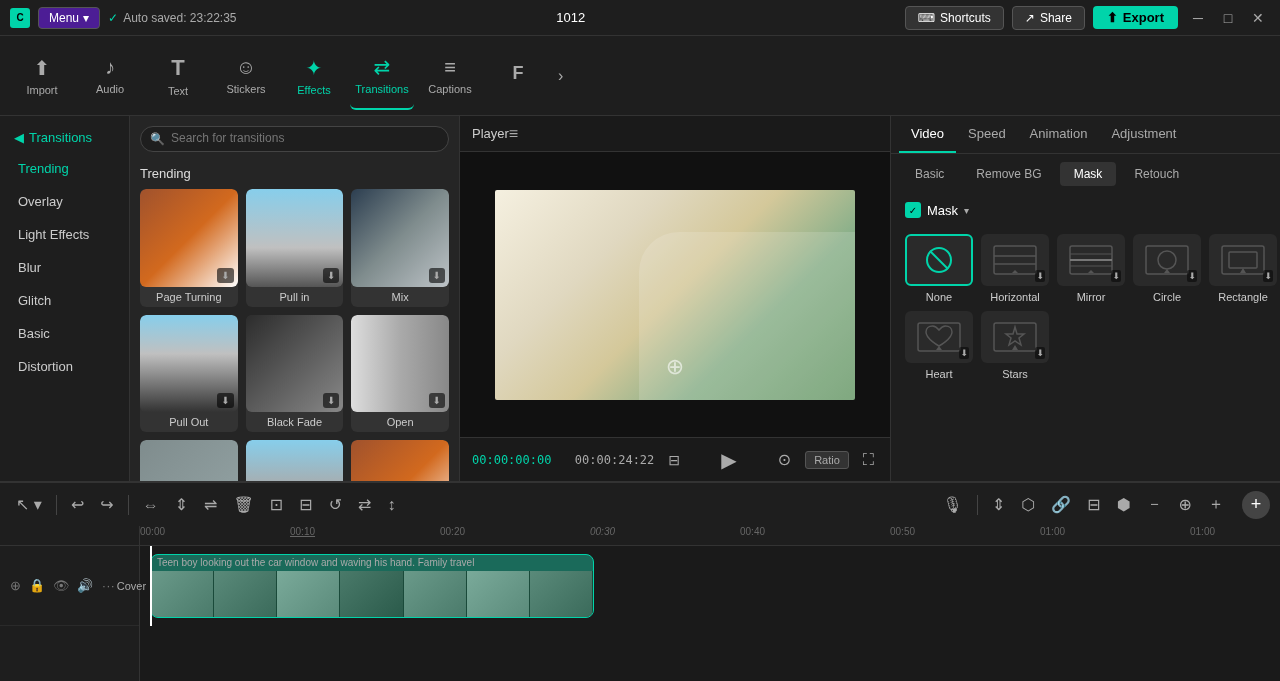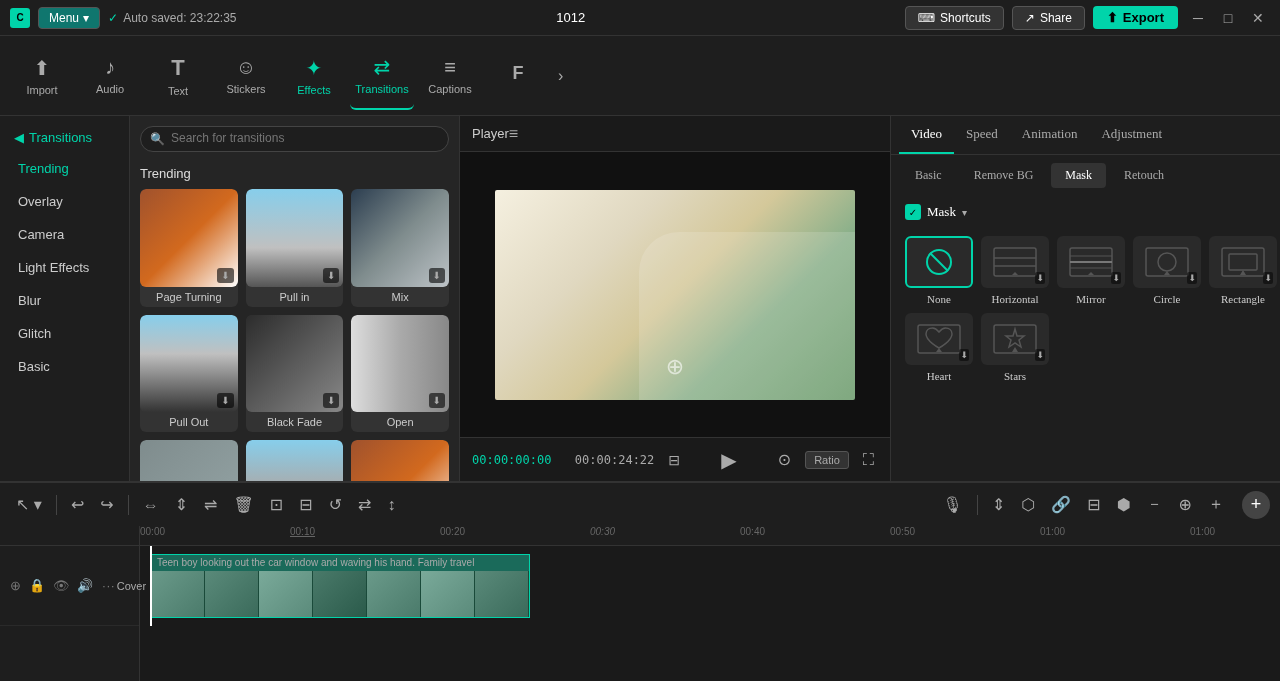--- a/index.html
+++ b/index.html
@@ -2,21 +2,21 @@
 <html><head>
   <meta charset="utf-8">
   <style>
     * { box-sizing: border-box; margin: 0; padding: 0; }
     body { background: #1a1a1a; color: #fff; font-family: 'Segoe UI', Arial, sans-serif; font-size: 13px; overflow: hidden; width: 1280px; height: 681px; display: flex; flex-direction: column; }
 
     
     .top-bar { height: 36px; background: #1e1e1e; display: flex; align-items: center; justify-content: space-between; padding: 0 10px; border-bottom: 1px solid #333; flex-shrink: 0; }
     .top-bar-left { display: flex; align-items: center; gap: 8px; }
     .logo { width: 20px; height: 20px; background: #00d4aa; border-radius: 3px; display: flex; align-items: center; justify-content: center; font-size: 10px; font-weight: bold; color: #000; }
-    .menu-btn { background: #0f766e; border: 1px solid #555; color: #fff; padding: 3px 10px; border-radius: 4px; cursor: pointer; font-size: 12px; display: flex; align-items: center; gap: 4px; }
+    .menu-btn { background: #4c1d95; border: 1px solid #555; color: #fff; padding: 3px 10px; border-radius: 4px; cursor: pointer; font-size: 12px; display: flex; align-items: center; gap: 4px; }
     .auto-saved { color: #aaa; font-size: 12px; display: flex; align-items: center; gap: 5px; }
     .auto-saved .check { color: #00d4aa; }
     .top-bar-center { color: #fff; font-size: 13px; font-weight: 500; }
     .top-bar-right { display: flex; align-items: center; gap: 8px; }
     .top-btn { background: #333; border: 1px solid #555; color: #fff; padding: 4px 12px; border-radius: 4px; cursor: pointer; font-size: 12px; display: flex; align-items: center; gap: 5px; }
     .export-btn { background: #00d4aa; border: none; color: #000; padding: 4px 14px; border-radius: 4px; cursor: pointer; font-size: 13px; font-weight: 600; display: flex; align-items: center; gap: 5px; }
     .win-controls { display: flex; gap: 6px; }
     .win-btn { width: 24px; height: 24px; background: transparent; border: none; color: #aaa; cursor: pointer; display: flex; align-items: center; justify-content: center; font-size: 14px; }
 
     
@@ -71,21 +71,21 @@
     .player-controls { height: 44px; display: flex; align-items: center; padding: 0 12px; gap: 10px; border-top: 1px solid #333; }
     .time-display { color: #00d4aa; font-size: 12px; font-family: monospace; }
     .time-total { color: #aaa; font-size: 12px; font-family: monospace; }
     .ctrl-btn { background: transparent; border: none; color: #aaa; cursor: pointer; font-size: 14px; padding: 4px; }
     .spacer { flex: 1; }
     .player-icon-btn { background: transparent; border: none; color: #aaa; cursor: pointer; font-size: 16px; padding: 4px; }
     .ratio-btn { background: #333; border: 1px solid #555; color: #aaa; padding: 2px 8px; border-radius: 3px; font-size: 11px; cursor: pointer; }
     .target-icon { position: absolute; bottom: 20%; left: 50%; transform: translateX(-50%); color: rgba(255,255,255,0.6); font-size: 22px; }
 
     
-    .right-panel { width: 390px; background: #1e1e1e; border-left: 1px solid #333; flex-shrink: 0; display: flex; flex-direction: column; overflow: hidden; font-family: Liberation Serif, serif; }
+    .right-panel { width: 390px; background: #1e1e1e; border-left: 1px solid #333; flex-shrink: 0; display: flex; flex-direction: column; overflow: hidden; }
     .right-tabs { display: flex; border-bottom: 1px solid #333; padding: 0 8px; }
     .right-tab { padding: 10px 12px; font-size: 13px; color: #aaa; cursor: pointer; border-bottom: 2px solid transparent; }
     .right-tab.active { color: #fff; border-bottom: 2px solid #00d4aa; }
     .sub-tabs { display: flex; padding: 8px 10px; gap: 4px; }
     .sub-tab { padding: 5px 14px; font-size: 12px; color: #aaa; cursor: pointer; border-radius: 4px; }
     .sub-tab.active { background: #333; color: #fff; }
     .mask-header { padding: 8px 14px; display: flex; align-items: center; gap: 6px; }
     .mask-checkbox { width: 16px; height: 16px; background: #00d4aa; border-radius: 3px; display: flex; align-items: center; justify-content: center; color: #000; font-size: 10px; cursor: pointer; }
     .mask-label { color: #fff; font-size: 13px; font-weight: 500; }
     .mask-arrow { color: #aaa; font-size: 10px; cursor: pointer; }
@@ -103,21 +103,21 @@
     .tl-right { margin-left: auto; display: flex; align-items: center; gap: 4px; }
     .add-btn { width: 28px; height: 28px; background: #444; border: none; border-radius: 50%; color: #fff; cursor: pointer; font-size: 18px; display: flex; align-items: center; justify-content: center; margin-left: 8px; }
     .timeline-ruler { height: 20px; background: #1e1e1e; border-bottom: 1px solid #333; display: flex; align-items: center; padding: 0 140px; position: relative; overflow: hidden; }
     .ruler-mark { font-size: 10px; color: #666; position: absolute; }
     .track-labels { width: 140px; flex-shrink: 0; background: #1e1e1e; border-right: 1px solid #333; display: flex; flex-direction: column; }
     .track-label { height: 80px; display: flex; align-items: center; justify-content: space-between; padding: 0 8px; border-bottom: 1px solid #2a2a2a; }
     .track-label-icons { display: flex; gap: 4px; }
     .track-icon { color: #777; cursor: pointer; font-size: 13px; padding: 2px; }
     .cover-label { font-size: 11px; color: #aaa; text-align: right; }
     .track-content { flex: 1; position: relative; overflow: hidden; }
-    .video-clip { position: absolute; top: 8px; left: 10px; width: 380px; height: 64px; background: #1a6a5a; border-radius: 0; border: 1px solid #00d4aa; overflow: hidden; cursor: pointer; }
+    .video-clip { position: absolute; top: 8px; left: 10px; width: 444px; height: 64px; background: #1a6a5a; border-radius: 8px; border: 1px solid #00d4aa; overflow: hidden; cursor: pointer; }
     .clip-title { position: absolute; top: 2px; left: 6px; right: 6px; font-size: 10px; color: #aaa; white-space: nowrap; overflow: hidden; text-overflow: ellipsis; z-index: 2; }
     .clip-frames { display: flex; height: 100%; padding-top: 16px; overflow: hidden; }
     .clip-frame { flex: 1; height: 48px; background: #2a5a4a; border-right: 1px solid #1a4a3a; min-width: 48px; display: flex; align-items: center; justify-content: center; }
     .frame-1 { background: linear-gradient(135deg, #6a9a8a 0%, #4a7a6a 100%); }
     .frame-2 { background: linear-gradient(135deg, #5a8a7a 0%, #3a6a5a 100%); }
     .frame-3 { background: linear-gradient(135deg, #4a7a6a 0%, #2a5a4a 100%); }
     .frame-alt { background: linear-gradient(135deg, #7aaa9a 0%, #5a8a7a 100%); }
     .timeline-playhead-line { position: absolute; left: 10px; top: 0; bottom: 0; width: 2px; background: #fff; z-index: 5; }
 
     
@@ -206,25 +206,25 @@
 
 <div class="main-content">
 
   <div class="left-panel">
     <div class="left-panel-header">
       <span style="color:#00d4aa;">◀</span>
       <span>Transitions</span>
     </div>
     <div class="left-panel-item active">Trending</div>
     <div class="left-panel-item">Overlay</div>
-    <div class="left-panel-item">Camera</div>
     <div class="left-panel-item">Light Effects</div>
     <div class="left-panel-item">Blur</div>
     <div class="left-panel-item">Glitch</div>
     <div class="left-panel-item">Basic</div>
+    <div class="left-panel-item">Distortion</div>
   </div>
 
   <div class="transitions-panel">
     <div class="search-bar">
       <div class="search-wrapper">
         <span class="search-icon-inner">🔍</span>
         <input class="search-input" type="text" placeholder="Search for transitions" style="">
       </div>
     </div>
     <div class="section-title">Trending</div>

